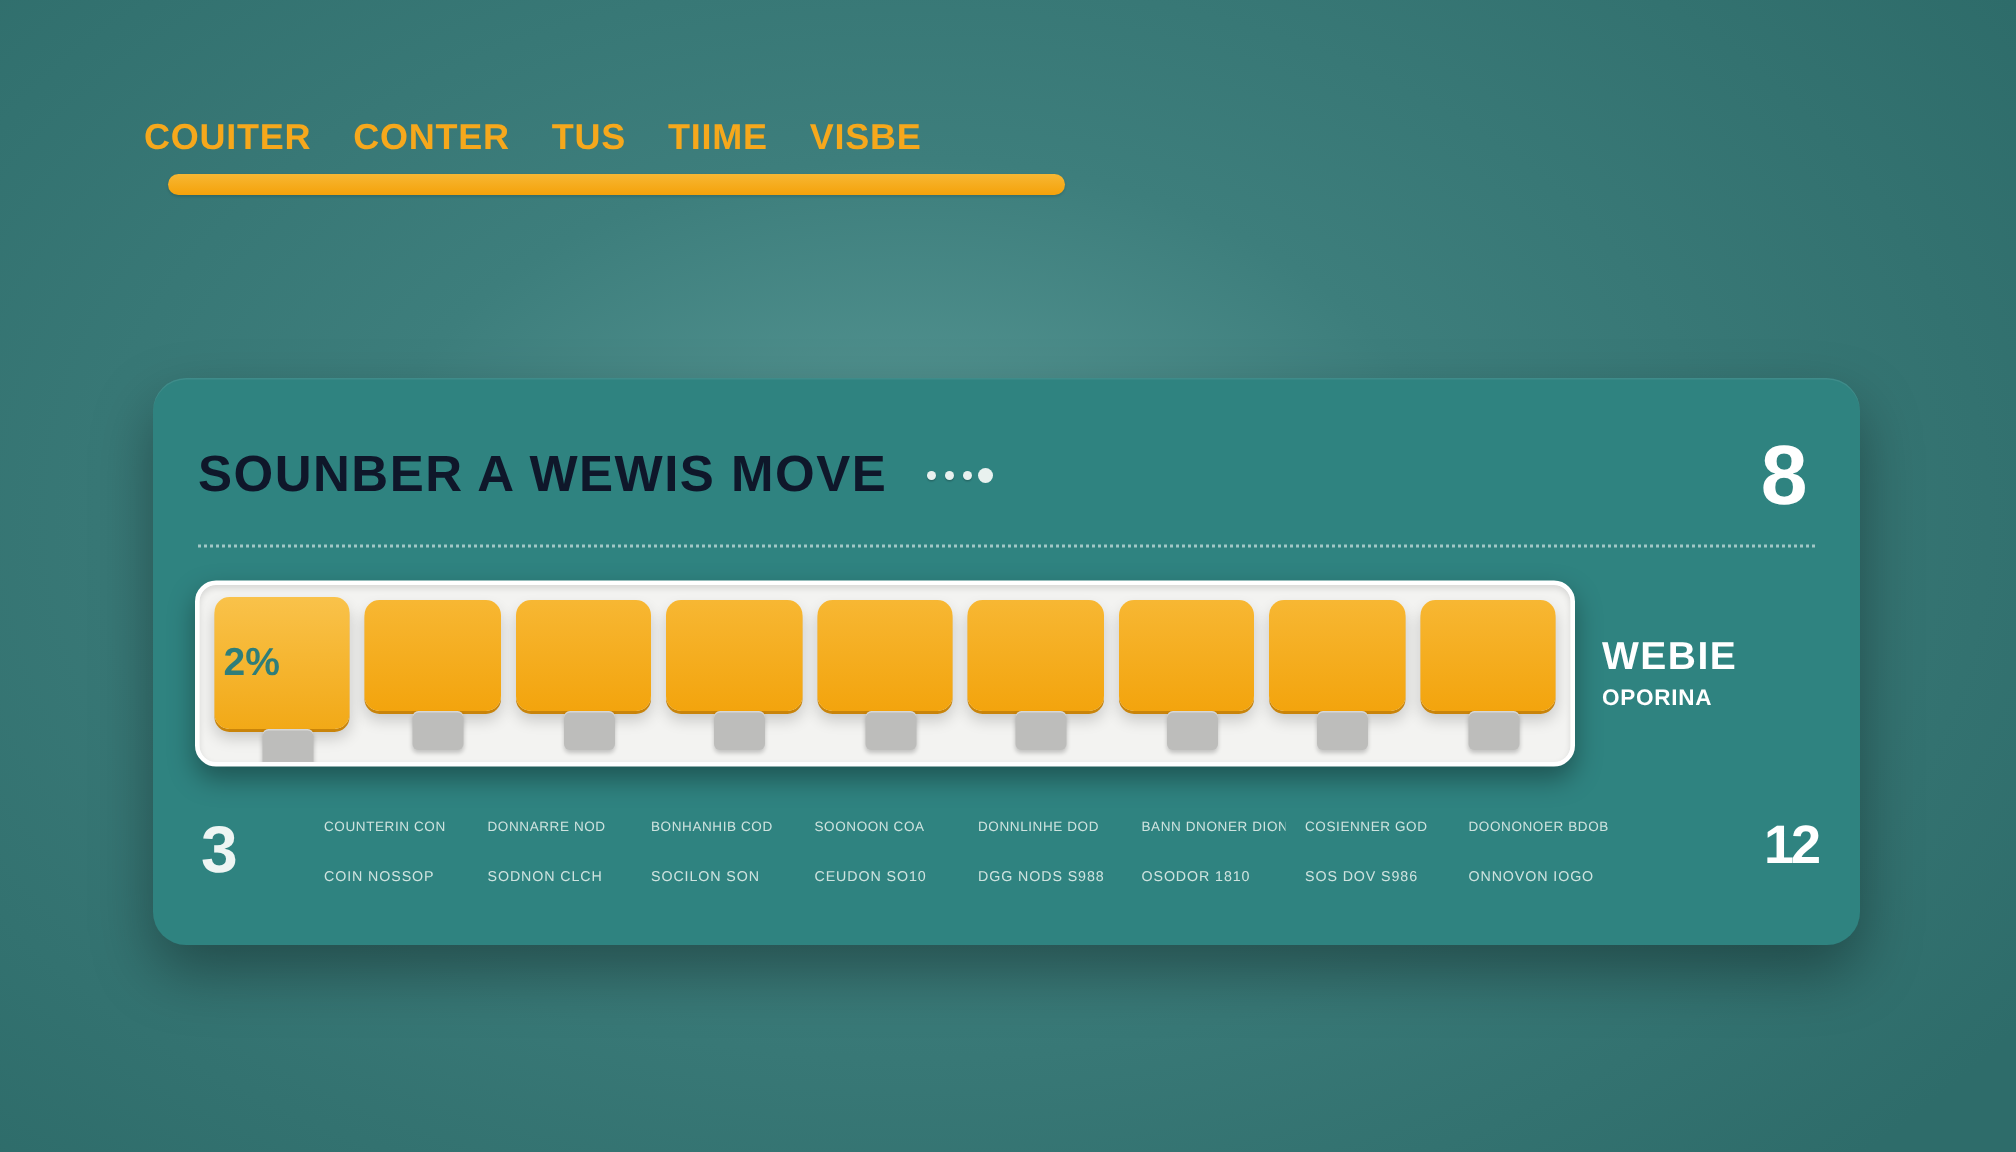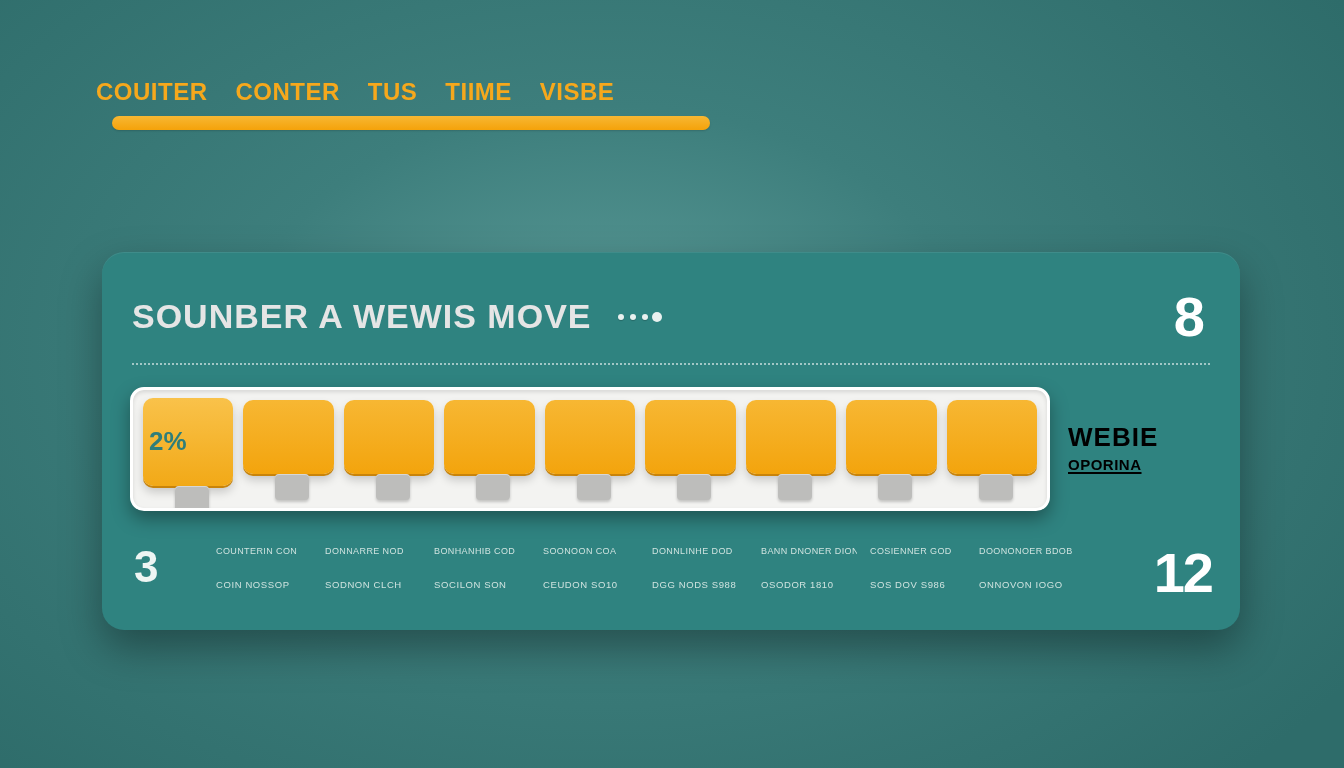--- a/index.html
+++ b/index.html
@@ -51,21 +51,21 @@
     padding: 32px 28px 20px 28px;
   }
 
   .card-header {
     display: flex;
     align-items: center;
     justify-content: space-between;
     padding: 0 6px 0 2px;
   }
   .card-title {
-    color: #e5e5e5;
+    color: #0f172a;
     font-size: 34px;
     font-weight: 700;
     letter-spacing: 1px;
     text-transform: uppercase;
     font-variant: small-caps;
     display: flex;
     align-items: center;
     gap: 26px;
   }
   .dots-icon {
@@ -141,29 +141,29 @@
     bottom: -26px;
     left: 32px;
     width: 34px;
     height: 26px;
     background: #bdbdbb;
     border-radius: 4px;
     box-shadow: inset 0 1px 0 rgba(255,255,255,0.4), 0 2px 3px rgba(0,0,0,0.2);
   }
 
   .side-label {
-    color: #000000;
+    color: #ffffff;
     font-weight: 700;
     text-transform: uppercase;
     font-variant: small-caps;
     letter-spacing: 1px;
     line-height: 1.1;
     font-size: 26px;
   }
-  .side-label .l2 { font-size: 22px; font-weight: 600; letter-spacing: 0.5px; text-transform: none; text-decoration: underline; }
+  .side-label .l2 { font-size: 22px; font-weight: 600; letter-spacing: 0.5px; text-transform: none; }
 
   
   .footer-row {
     display: flex;
     align-items: flex-start;
     gap: 34px;
     margin-top: 34px;
     padding-left: 4px;
   }
   .footer-num {
@@ -184,21 +184,21 @@
     line-height: 1.35;
     letter-spacing: 0.4px;
     text-transform: uppercase;
     width: 96px;
     overflow: hidden;
   }
   .fcol .a { display:block; white-space: nowrap; overflow:hidden; text-overflow: clip; }
   .fcol .b { display:block; margin-top: 22px; font-size: 9.5px; letter-spacing: 0.6px; }
   .footer-right {
     color: #ffffff;
-    font-size: 56px;
+    font-size: 36px;
     font-weight: 800;
     line-height: 1;
     letter-spacing: -2px;
   }
 </style>
 </head>
 <body>
 
 <div class="tabs">
   <span>Couiter</span>

